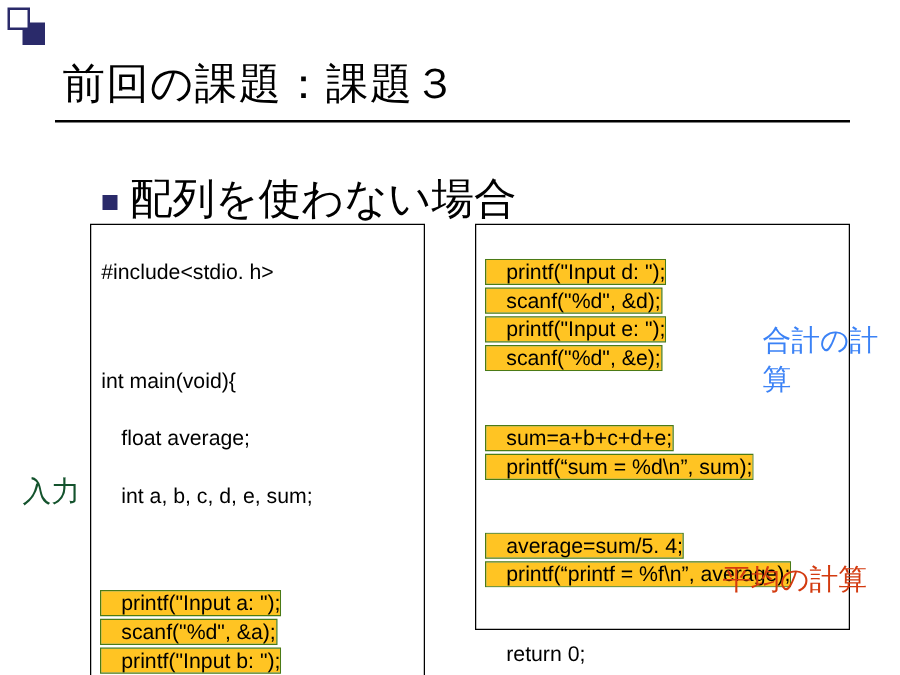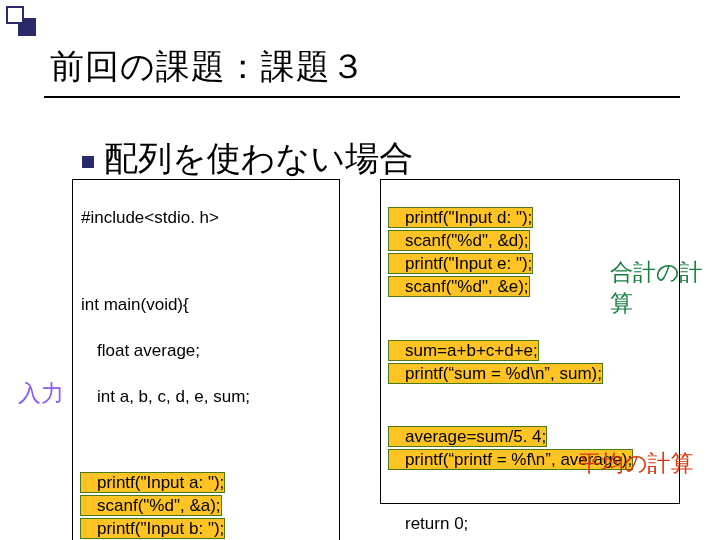--- a/index.html
+++ b/index.html
@@ -89,23 +89,23 @@
     height: 325px;
   }
   .hl {
     background: #ffc423;
     outline: 1px solid #4a7a16;
   }
   .annot {
     position: absolute;
     font-size: 23px;
   }
-  .annot-sum   { top: 257px; left: 610px; color: #15803d; }
+  .annot-sum   { top: 257px; left: 610px; color: #3b82f6; }
   .annot-avg   { top: 448px; left: 534px; color: #d33a0f; margin-left: 44px; }
-  .annot-input { top: 378px; left: 18px;  color: #8b5cf6; }
+  .annot-input { top: 378px; left: 18px;  color: #14532d; }
   .indent1 { margin-left: 16px; }
   .blank { height: 18px; }
 </style>
 </head>
 <body>
 
 <div class="corner-deco">
   <div class="sq-blue"></div>
   <div class="sq-white"></div>
 </div>

